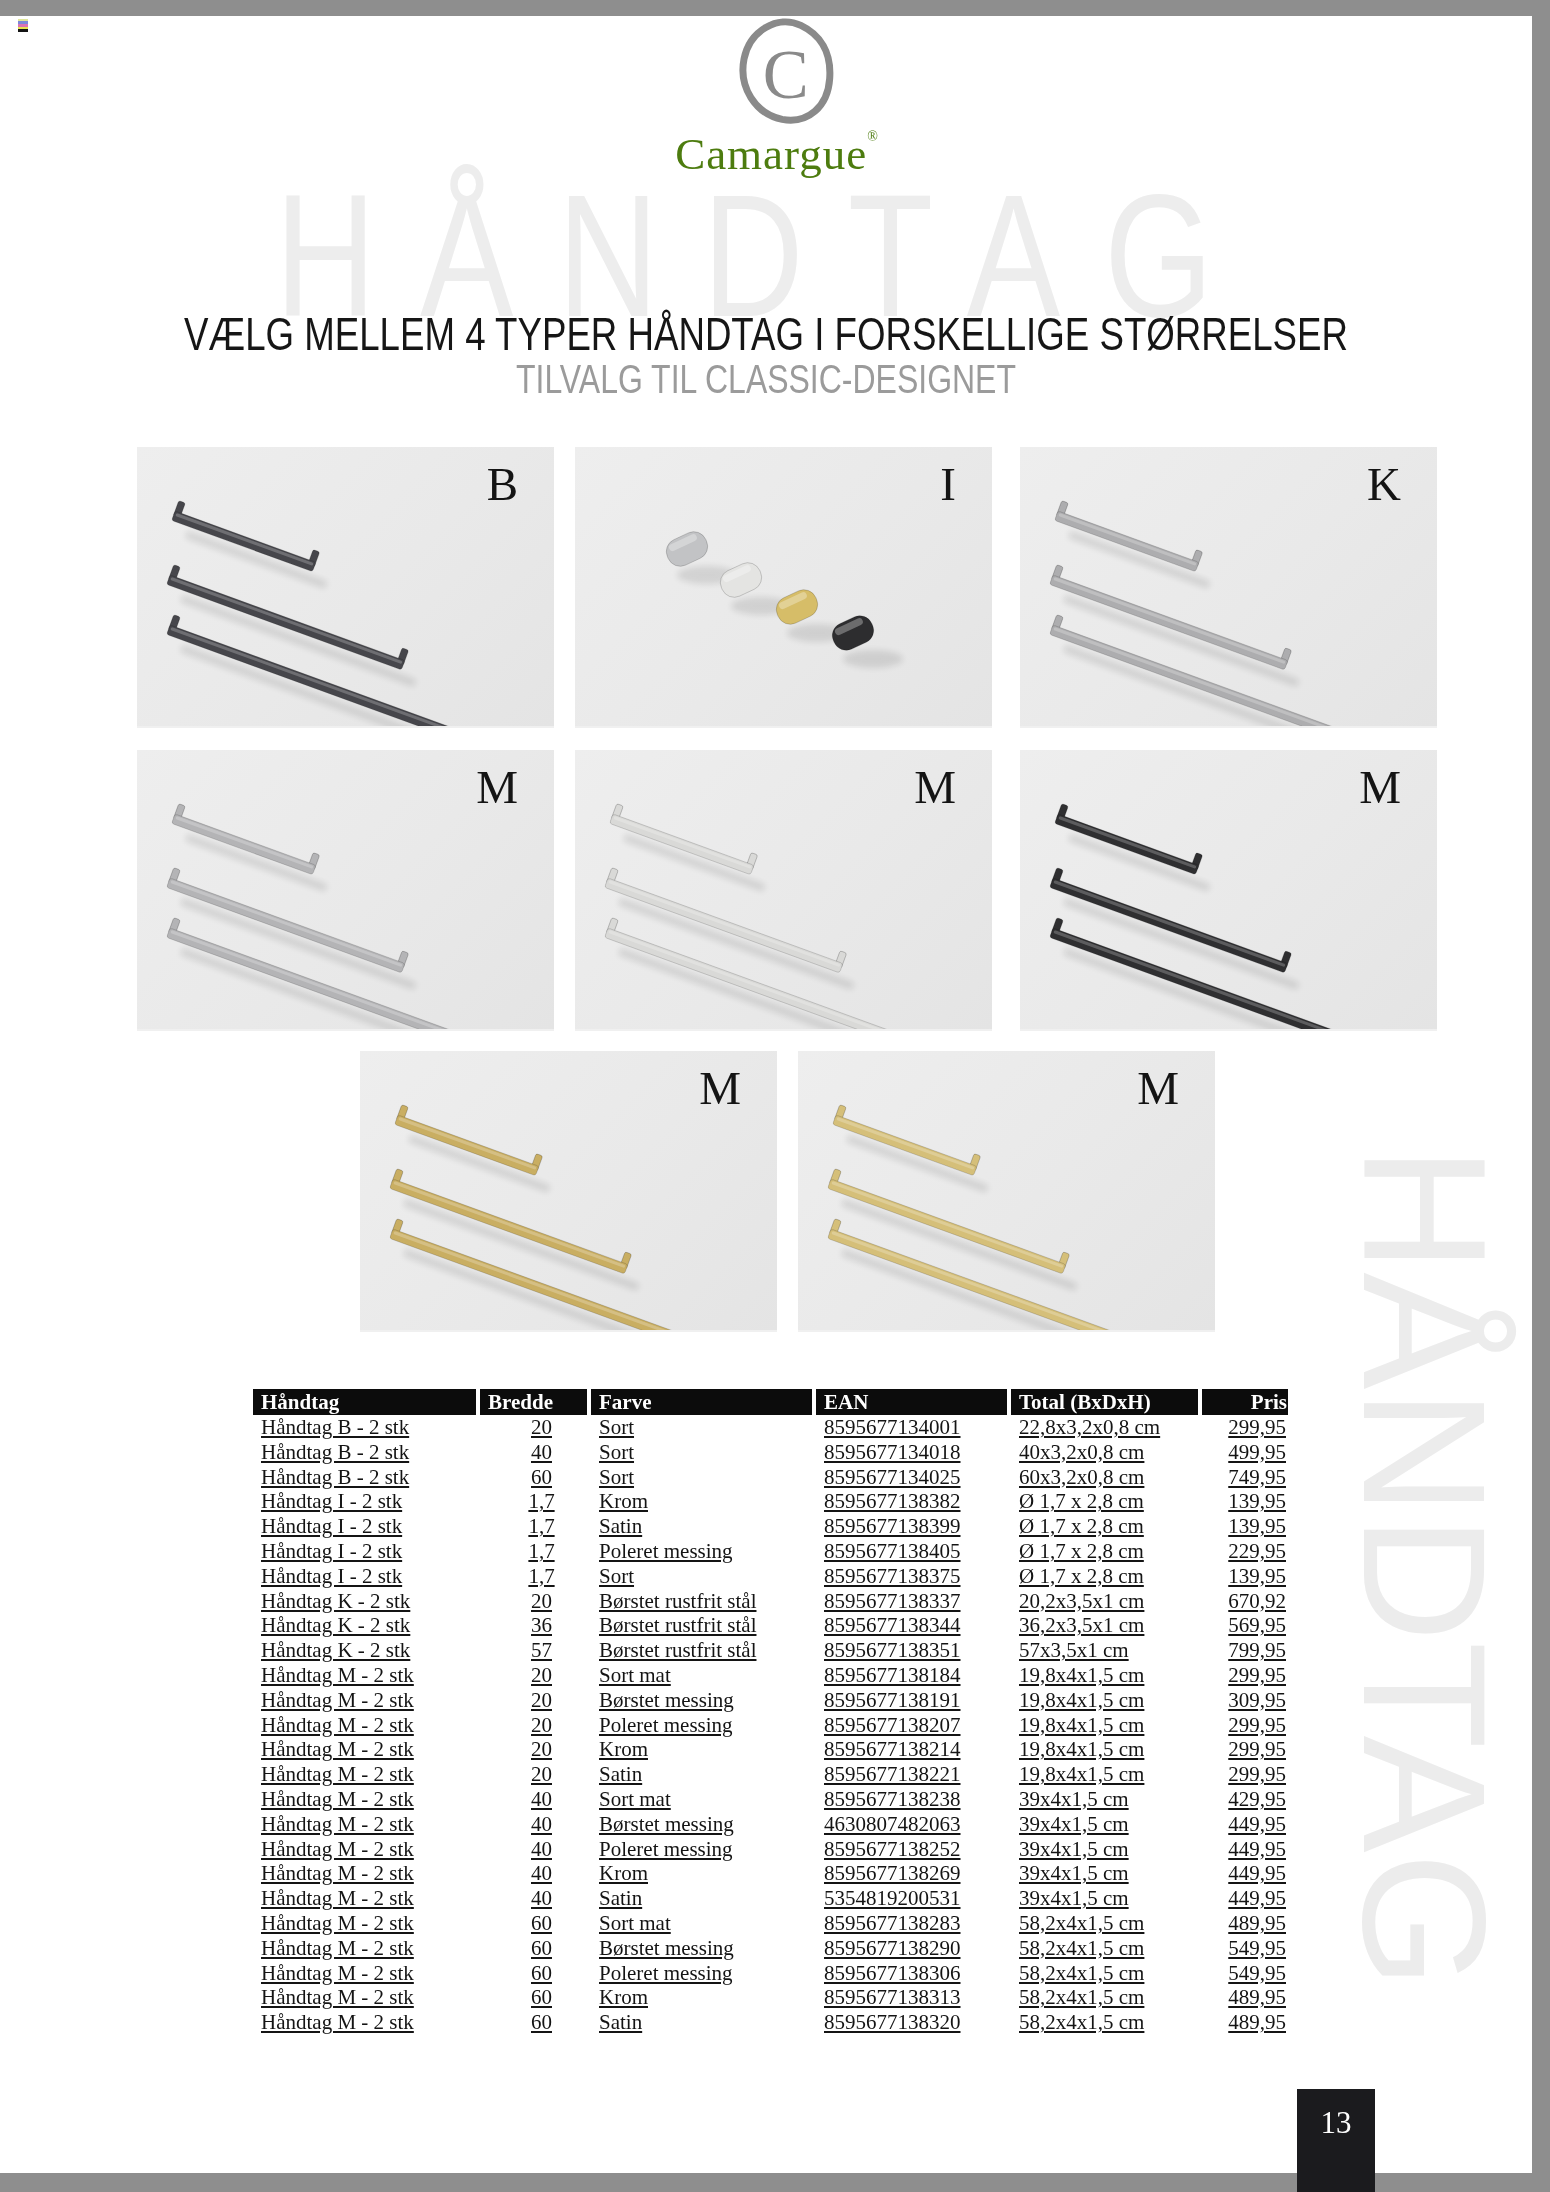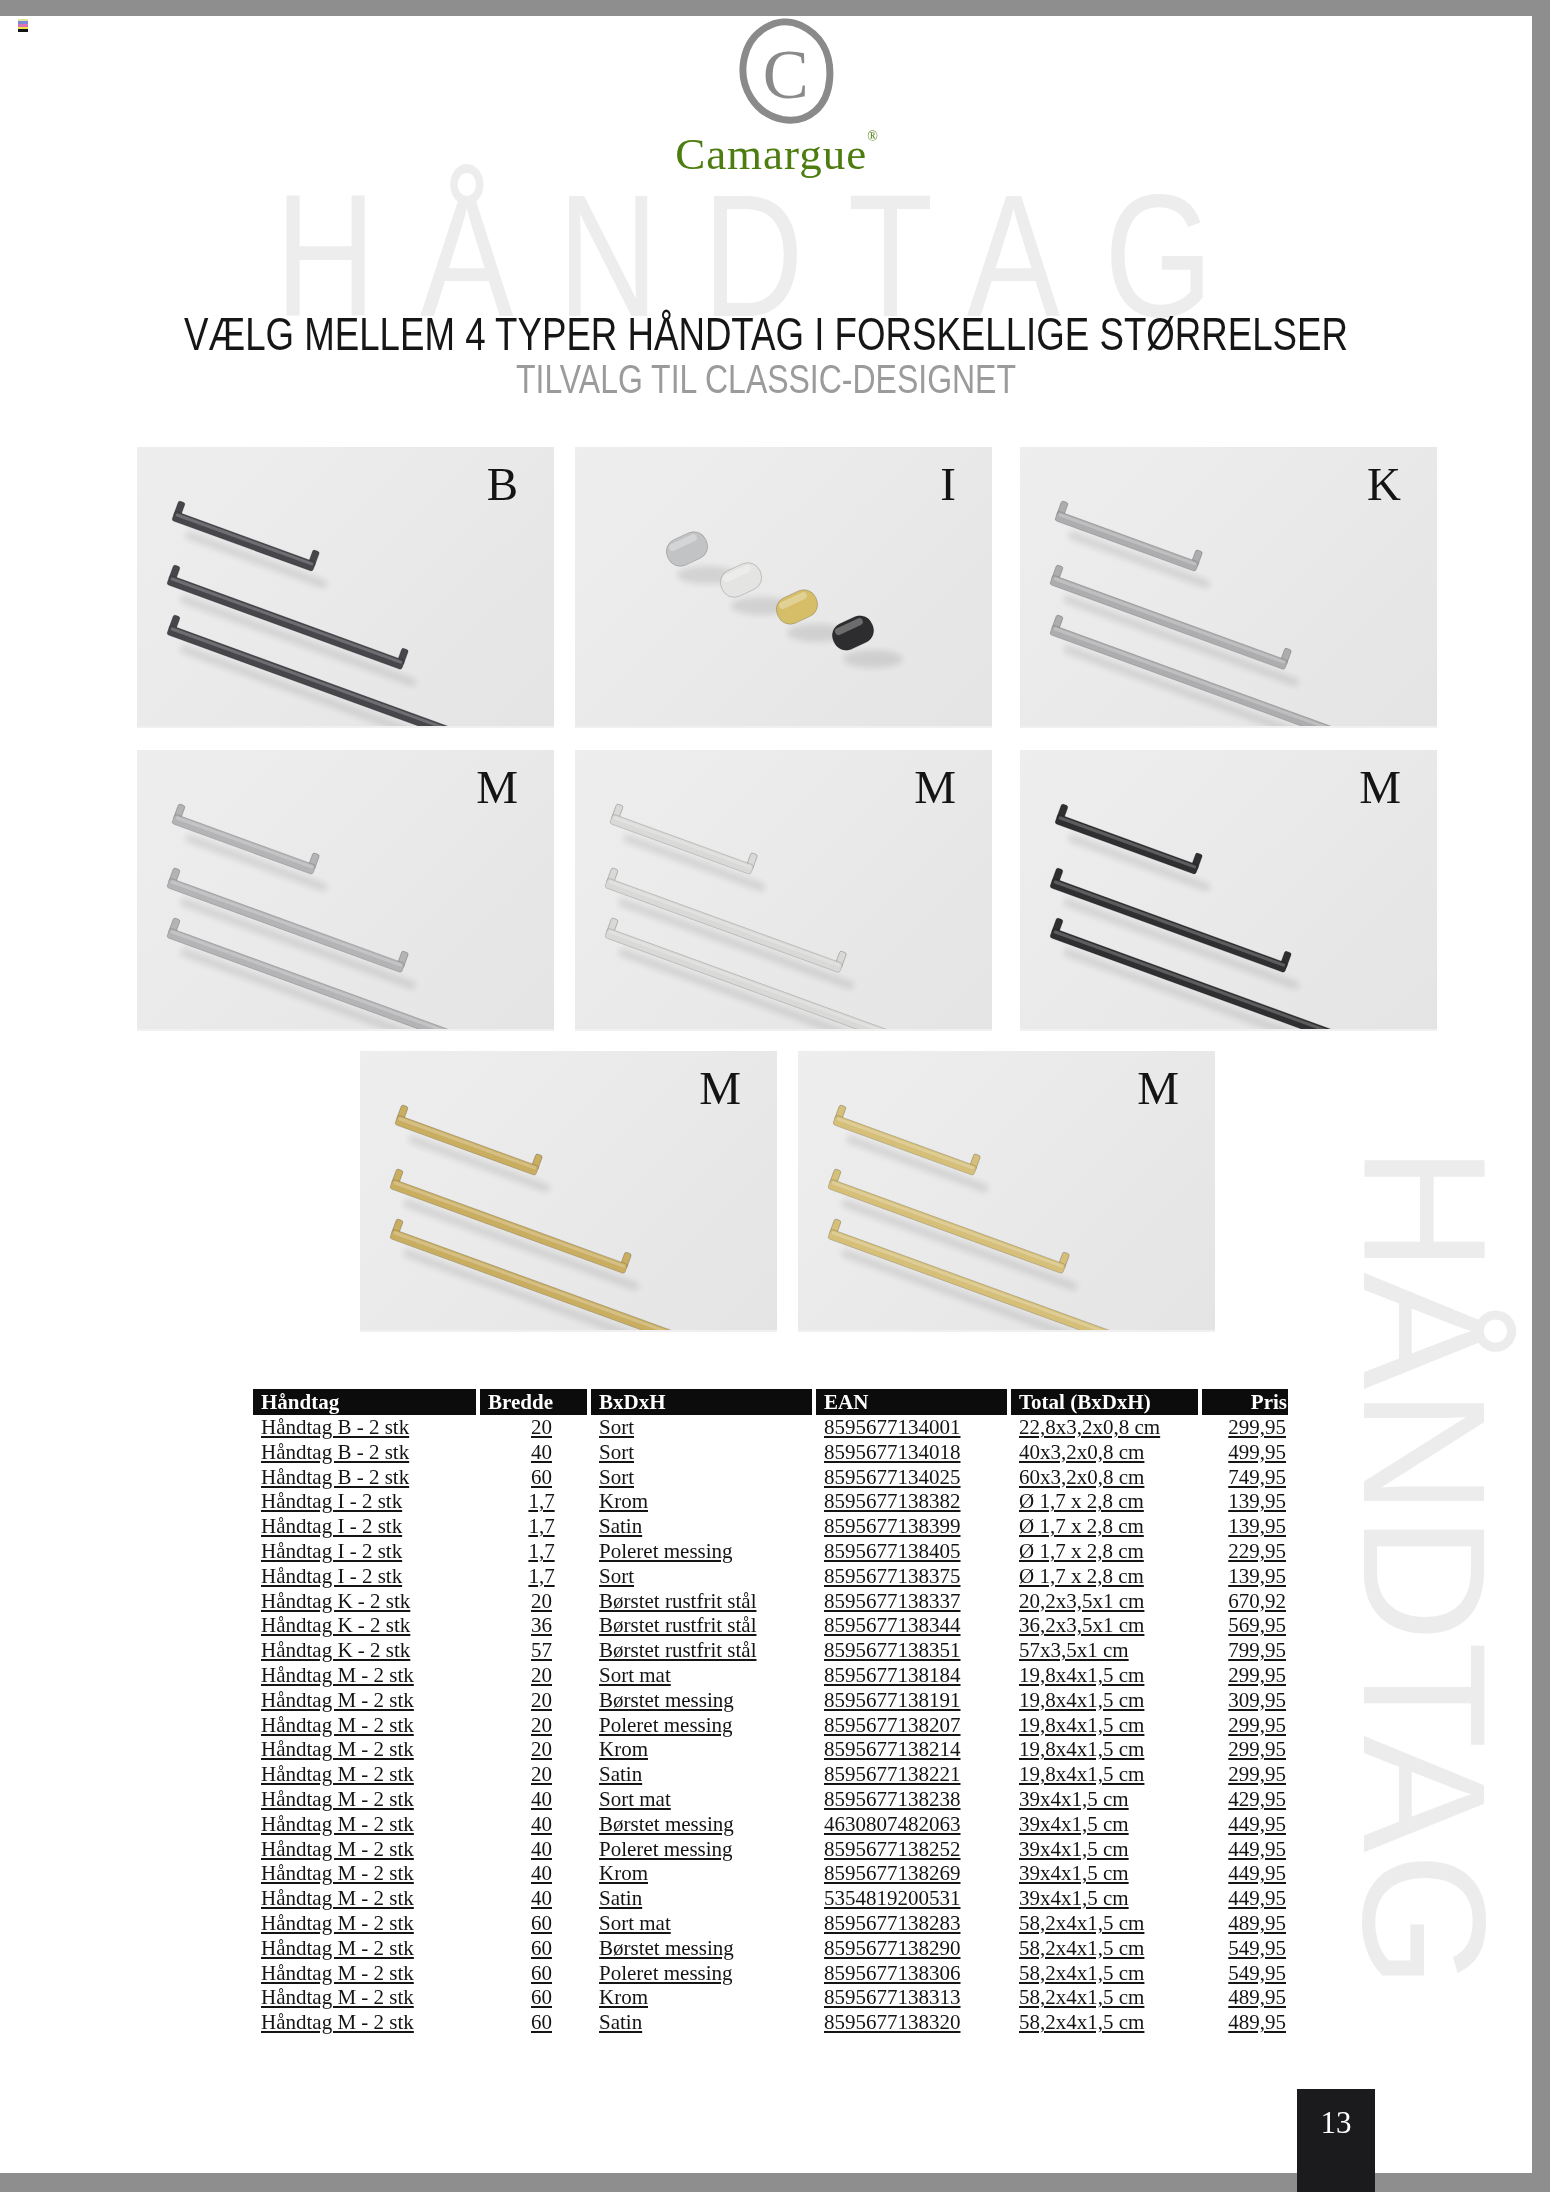--- a/index.html
+++ b/index.html
@@ -330,21 +330,21 @@
           </g>
         </svg>
         <div class="panel-letter">M</div>
       </div>
     </div>
 
   <div class="price-table">
     <div class="t-head" id="thead">
         <div class="hc">Håndtag</div>
         <div class="hc">Bredde</div>
-        <div class="hc">BxDxH</div>
+        <div class="hc">Farve</div>
         <div class="hc">EAN</div>
         <div class="hc">Total (BxDxH)</div>
         <div class="hc">Pris</div>
       </div>
     <div class="t-body" id="tbody">
         <div class="tr">
           <div class="td c0">Håndtag B - 2 stk</div>
           <div class="td c1">20</div>
           <div class="td c2">Sort</div>
           <div class="td c3">8595677134001</div>

